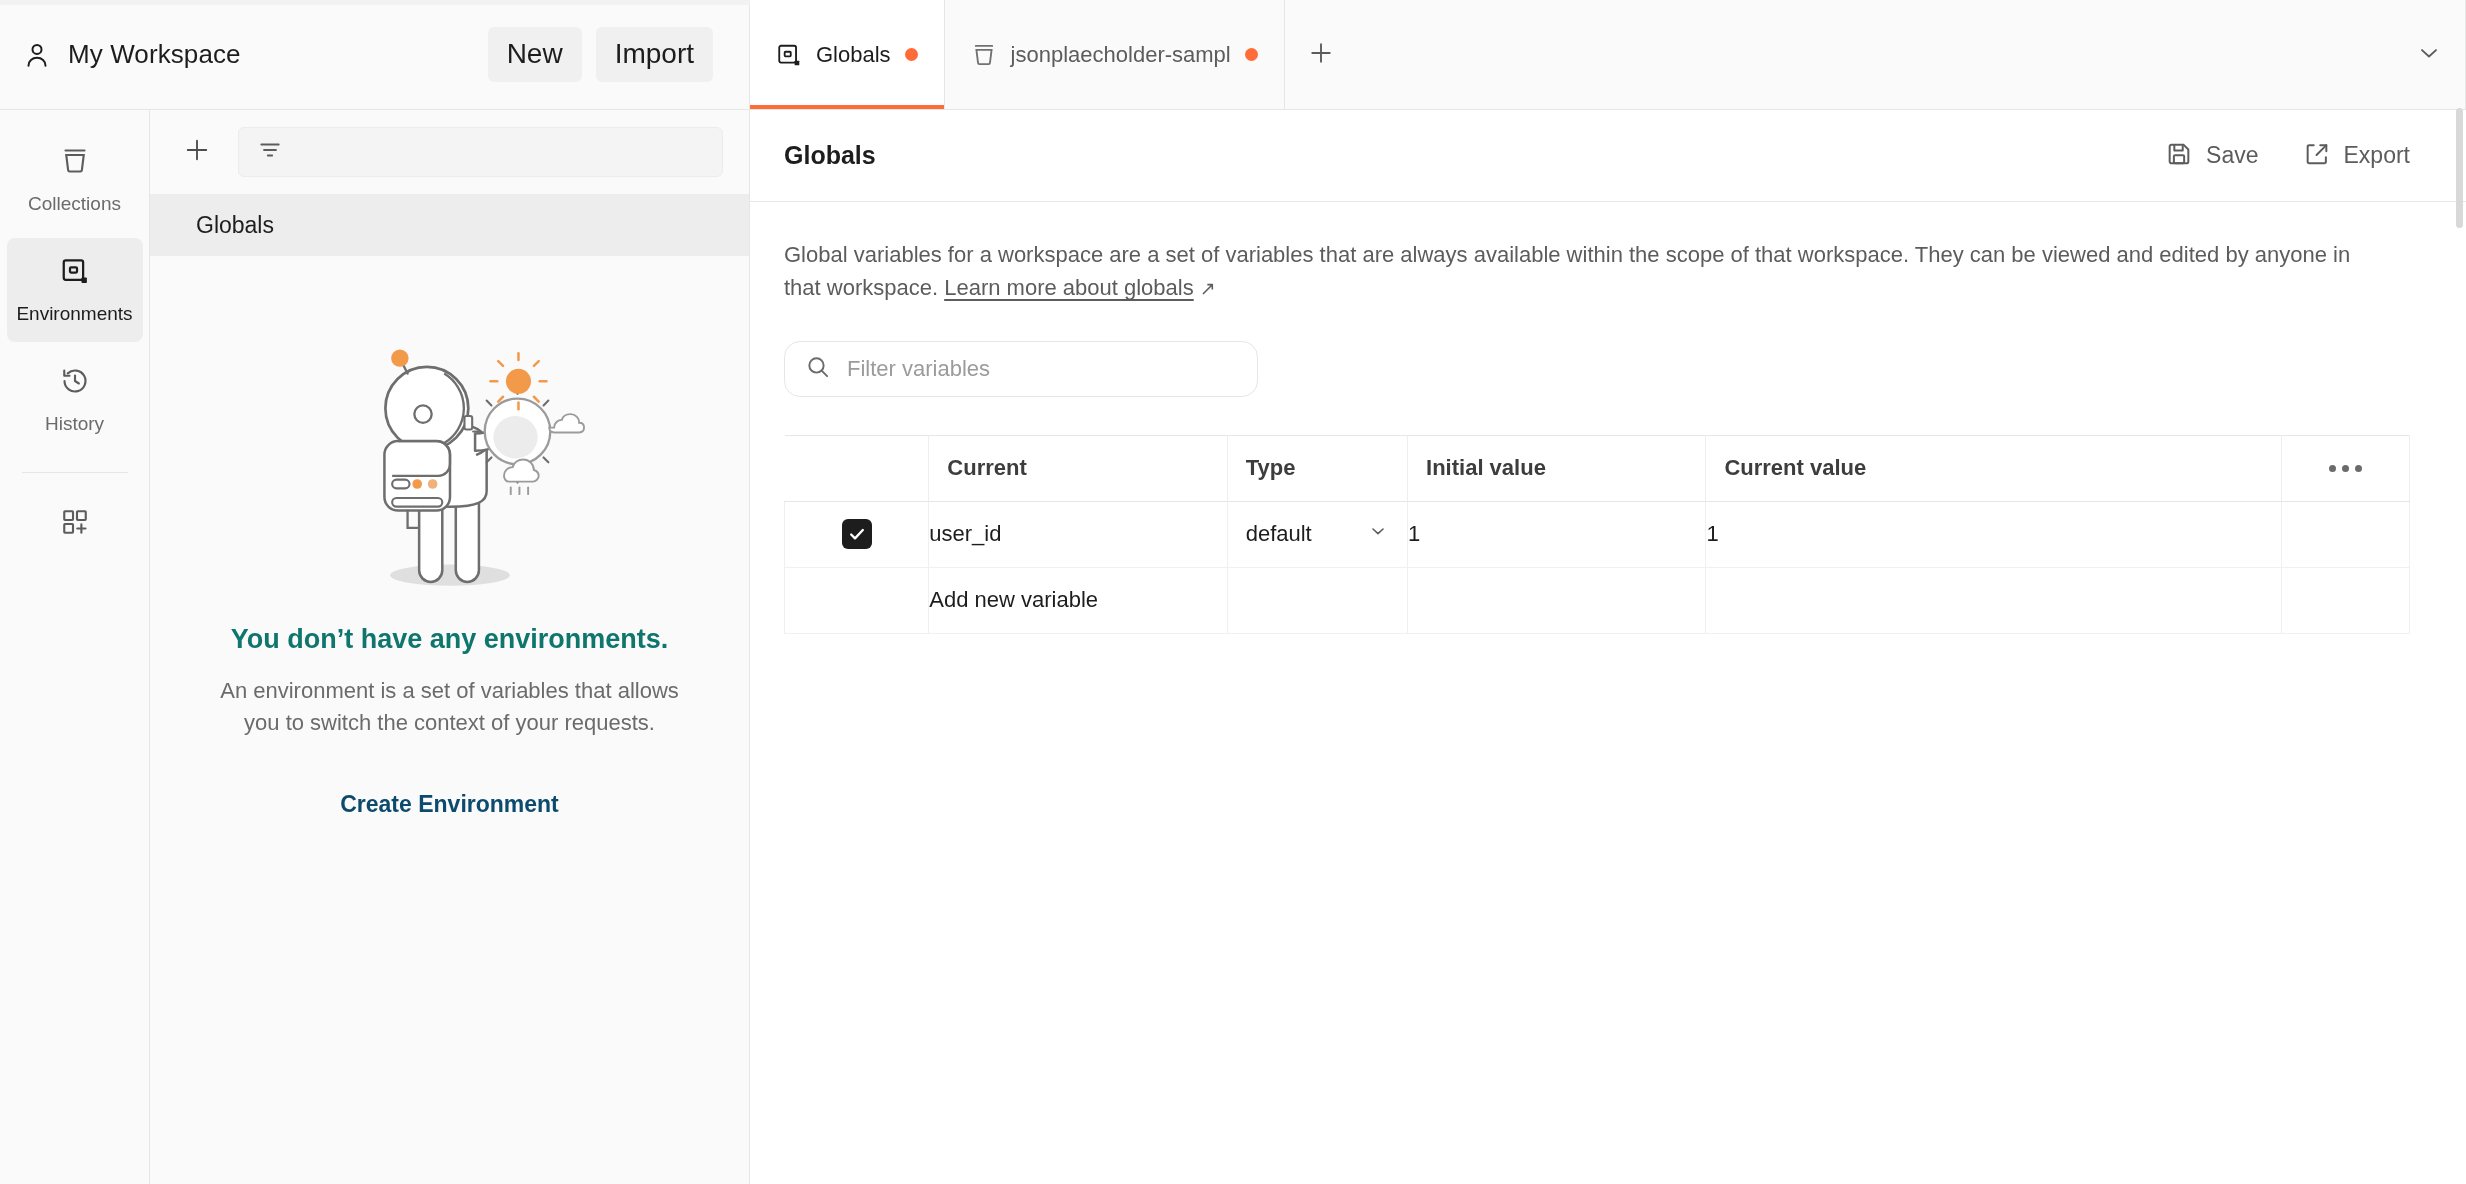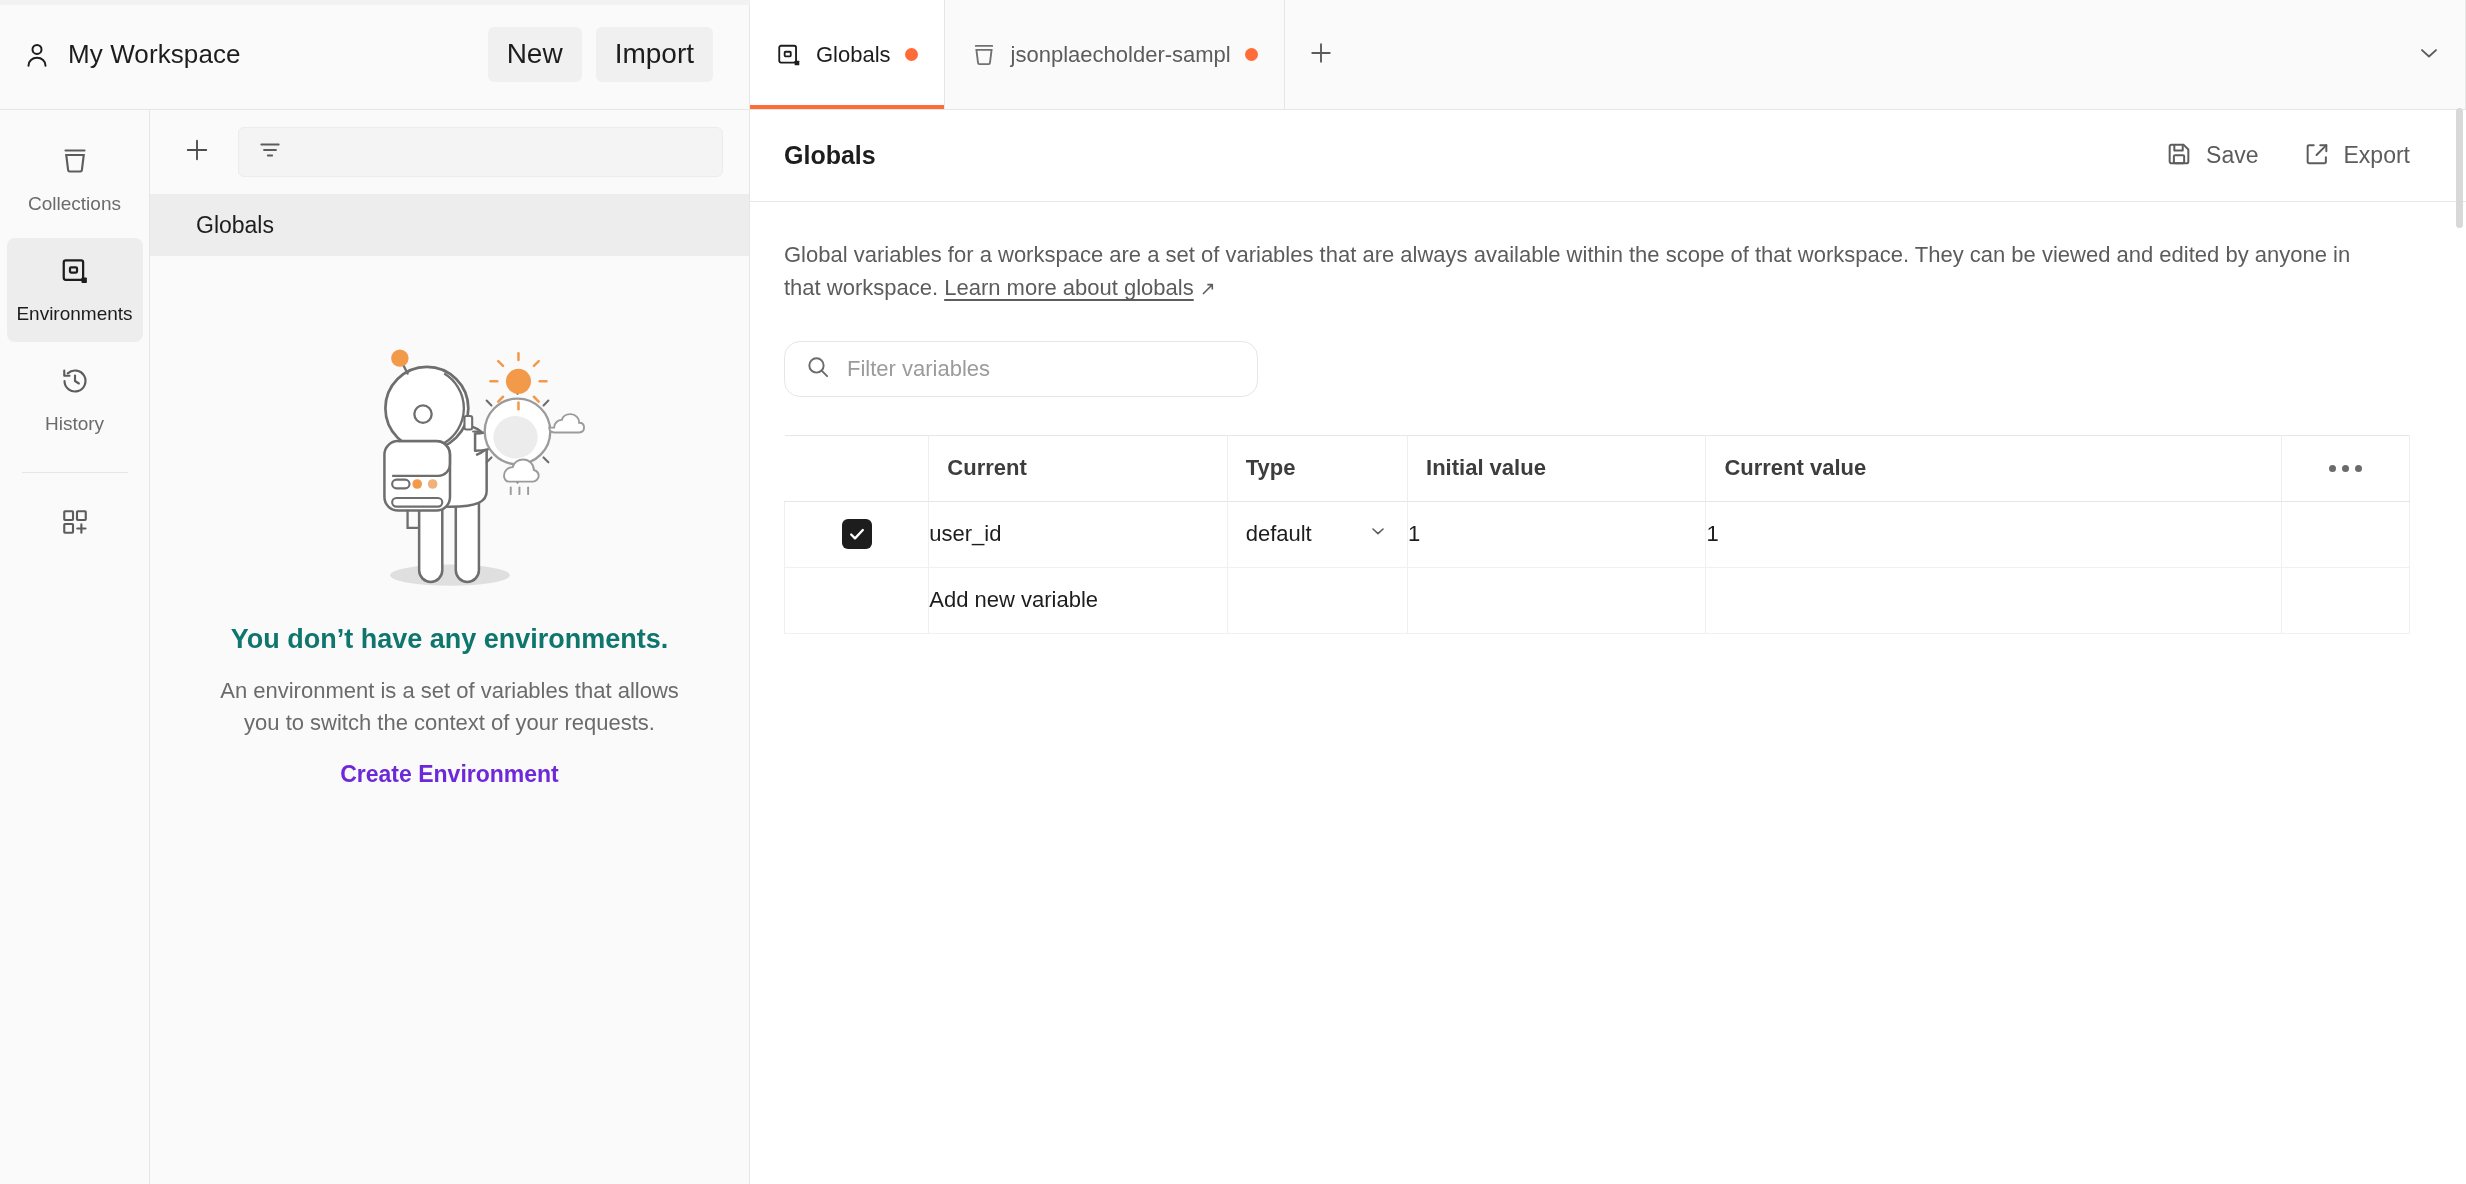--- a/index.html
+++ b/index.html
@@ -144,21 +144,21 @@
   .env-row .env-row-label { font-size: 23px; color: #1d1d1d; }
 
   .empty-state {
     padding: 80px 60px 0;
     display: flex; flex-direction: column; align-items: center; text-align: center;
   }
   .empty-illu { width: 270px; height: 270px; margin-bottom: 14px; }
   .empty-title { font-size: 27px; color: #0f766e; font-weight: 700; margin-bottom: 20px; }
   .empty-desc { font-size: 22px; color: #6b6b6b; line-height: 1.45; max-width: 540px; }
   .empty-cta {
-    margin-top: 22px; font-size: 23px; color: #6d28d9; font-weight: 700; cursor: pointer;
+    margin-top: 52px; font-size: 23px; color: #0c4a6e; font-weight: 700; cursor: pointer;
   }
 
   
   .main { flex: 1 1 auto; background: #ffffff; display: flex; flex-direction: column; min-width: 0; }
   .main-header {
     height: 92px; flex: 0 0 92px;
     display: flex; align-items: center;
     padding: 0 56px 0 34px;
     border-bottom: 1px solid #e6e6e6;
   }

